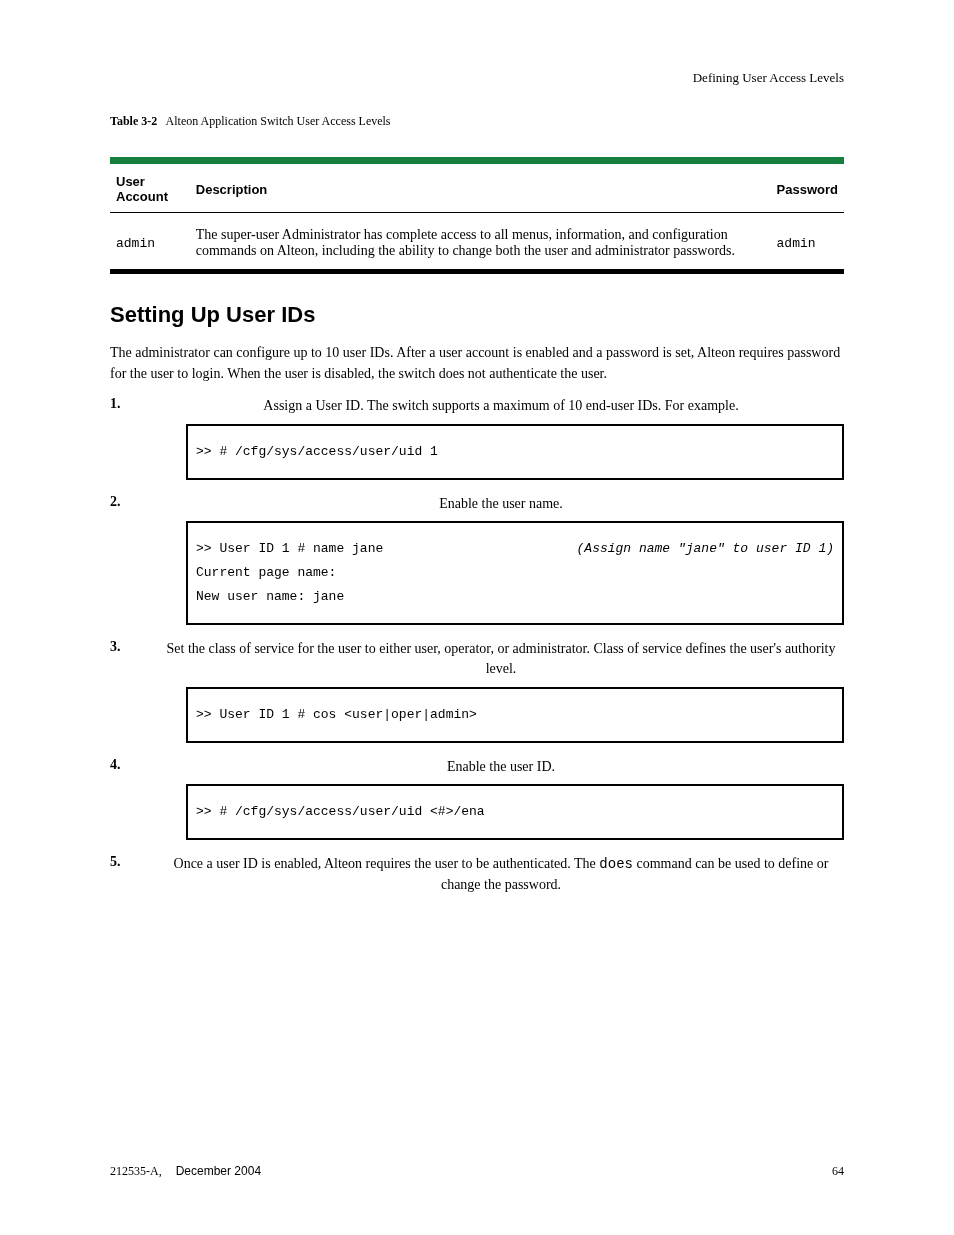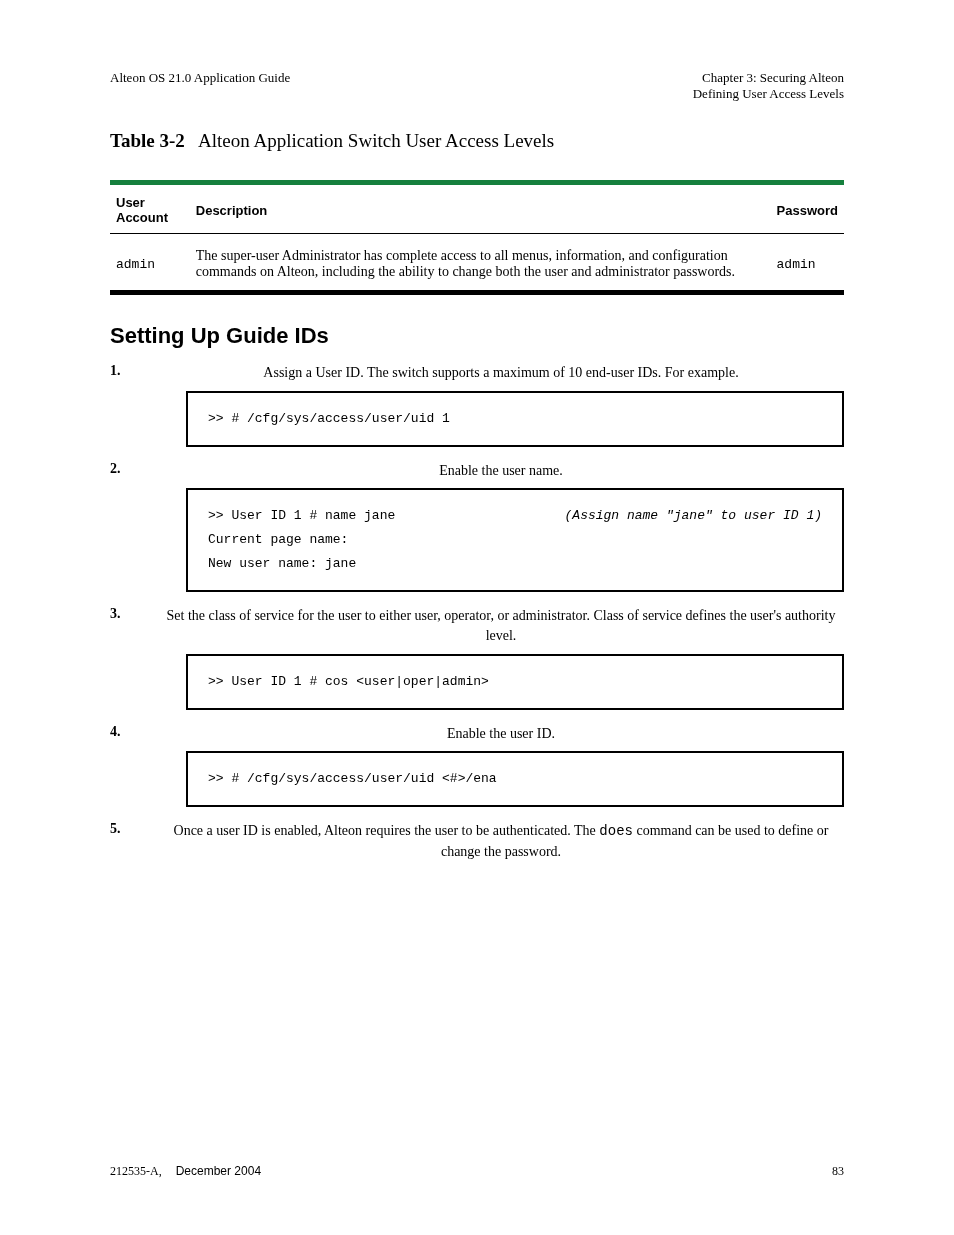--- a/index.html
+++ b/index.html
@@ -4,52 +4,48 @@
 <style>
   * { box-sizing: border-box; margin: 0; padding: 0; }
   html, body { width: 954px; height: 1235px; background: #fff; font-family: "Times New Roman", Times, serif; color: #000; }
   .page { position: relative; width: 954px; height: 1235px; padding: 70px 110px 60px 110px; }
   .headbar { font-size: 13px; margin-bottom: 28px; }
   .headbar-row { display: flex; justify-content: space-between; }
   .para { font-size: 14px; line-height: 1.5; margin-bottom: 10px; }
 
   
   table.defaults { width: 100%; border-collapse: collapse; margin: 28px 0 18px 0; font-size: 14px; }
-  .tbl-caption { font-size: 19px; margin-bottom: 4px; }
+  .tbl-caption { font-size: 12px; margin-bottom: 4px; }
   .tbl-caption .bold { font-weight: bold; }
-  table.defaults thead tr { border-top: 5px solid #15803d; }
+  table.defaults thead tr { border-top: 7px solid #15803d; }
   table.defaults thead th { text-align: left; font-weight: bold; font-family: Helvetica, Arial, sans-serif; font-size: 13px; padding: 10px 6px 8px 6px; border-bottom: 1.5px solid #000; }
   table.defaults tbody td { padding: 14px 6px 10px 6px; border-bottom: 1px solid #000; font-size: 14px; }
   table.defaults tbody tr.last td { border-bottom: 5px solid #000; }
   table.defaults td.mono, table.defaults th.mono { font-family: "Courier New", Courier, monospace; }
   table.defaults td.mono { font-size: 13px; }
 
   .h2 { font-family: Helvetica, Arial, sans-serif; font-size: 22px; font-weight: bold; margin: 28px 0 14px 0; }
 
   .step { display: flex; gap: 18px; margin: 12px 0 8px 0; font-size: 14px; }
   .step .num { width: 30px; font-weight: bold; }
   .step .desc { flex: 1; line-height: 1.4; text-align: center; }
 
-  .codebox { border: 2px solid #000; padding: 14px 20px; margin: 8px 0 14px 76px; font-family: "Courier New", Courier, monospace; font-size: 13px; line-height: 1.85; white-space: pre; }
+  .codebox { border: 2px solid #000; padding: 14px 8px; margin: 8px 0 14px 76px; font-family: "Courier New", Courier, monospace; font-size: 13px; line-height: 1.85; white-space: pre; }
   .codebox .right { float: right; font-style: italic; }
 
   .footer { position: absolute; left: 110px; right: 110px; bottom: 56px; display: flex; justify-content: space-between; font-size: 12px; gap: 18px; }
   .footer .left { display: flex; gap: 14px; }
   .footer .date { font-family: Helvetica, Arial, sans-serif; }
 </style>
 </head>
 <body>
 
 <div class="page">
 
   <div class="headbar">
-    <div class="headbar-row">
-      <span>Alteon OS 21.0 Application Guide</span>
-      <span>Chapter 3: Securing Alteon</span>
-    </div>
     <div class="headbar-row">
       <span></span>
       <span>Defining User Access Levels</span>
     </div>
   </div>
 
 
   <div class="tbl-caption">
     <span class="bold">Table 3-2</span>
     <span> &nbsp; </span>
@@ -66,22 +62,23 @@
     </thead>
     <tbody>
       <tr class="last">
         <td class="mono">admin</td>
         <td>The super-user Administrator has complete access to all menus, information, and configuration commands on Alteon, including the ability to change both the user and administrator passwords.</td>
         <td class="mono">admin</td>
       </tr>
     </tbody>
   </table>
 
-  <h2 class="h2">Setting Up Guide IDs</h2>
+  <h2 class="h2">Setting Up User IDs</h2>
 
+  <p class="para">The administrator can configure up to 10 user IDs. After a user account is enabled and a password is set, Alteon requires password for the user to login. When the user is disabled, the switch does not authenticate the user.</p>
 
   <div class="step">
     <div class="num">1.</div>
     <div class="desc">Assign a User ID. The switch supports a maximum of 10 end-user IDs. For example.</div>
   </div>
   <div class="codebox">&gt;&gt; # /cfg/sys/access/user/uid 1</div>
 
   <div class="step">
     <div class="num">2.</div>
     <div class="desc">Enable the user name.</div>
@@ -105,16 +102,16 @@
   <div class="step">
     <div class="num">5.</div>
     <div class="desc"><span>Once a user ID is enabled, Alteon requires the user to be authenticated. The </span><span style="font-family:'Courier New',monospace;">does</span><span> command can be used to define or change the password.</span></div>
   </div>
 
   <div class="footer">
     <div class="left">
       <span>212535-A,</span>
       <span class="date">December 2004</span>
     </div>
-    <div>83</div>
+    <div>64</div>
   </div>
 
 </div>
 
 </body></html>

